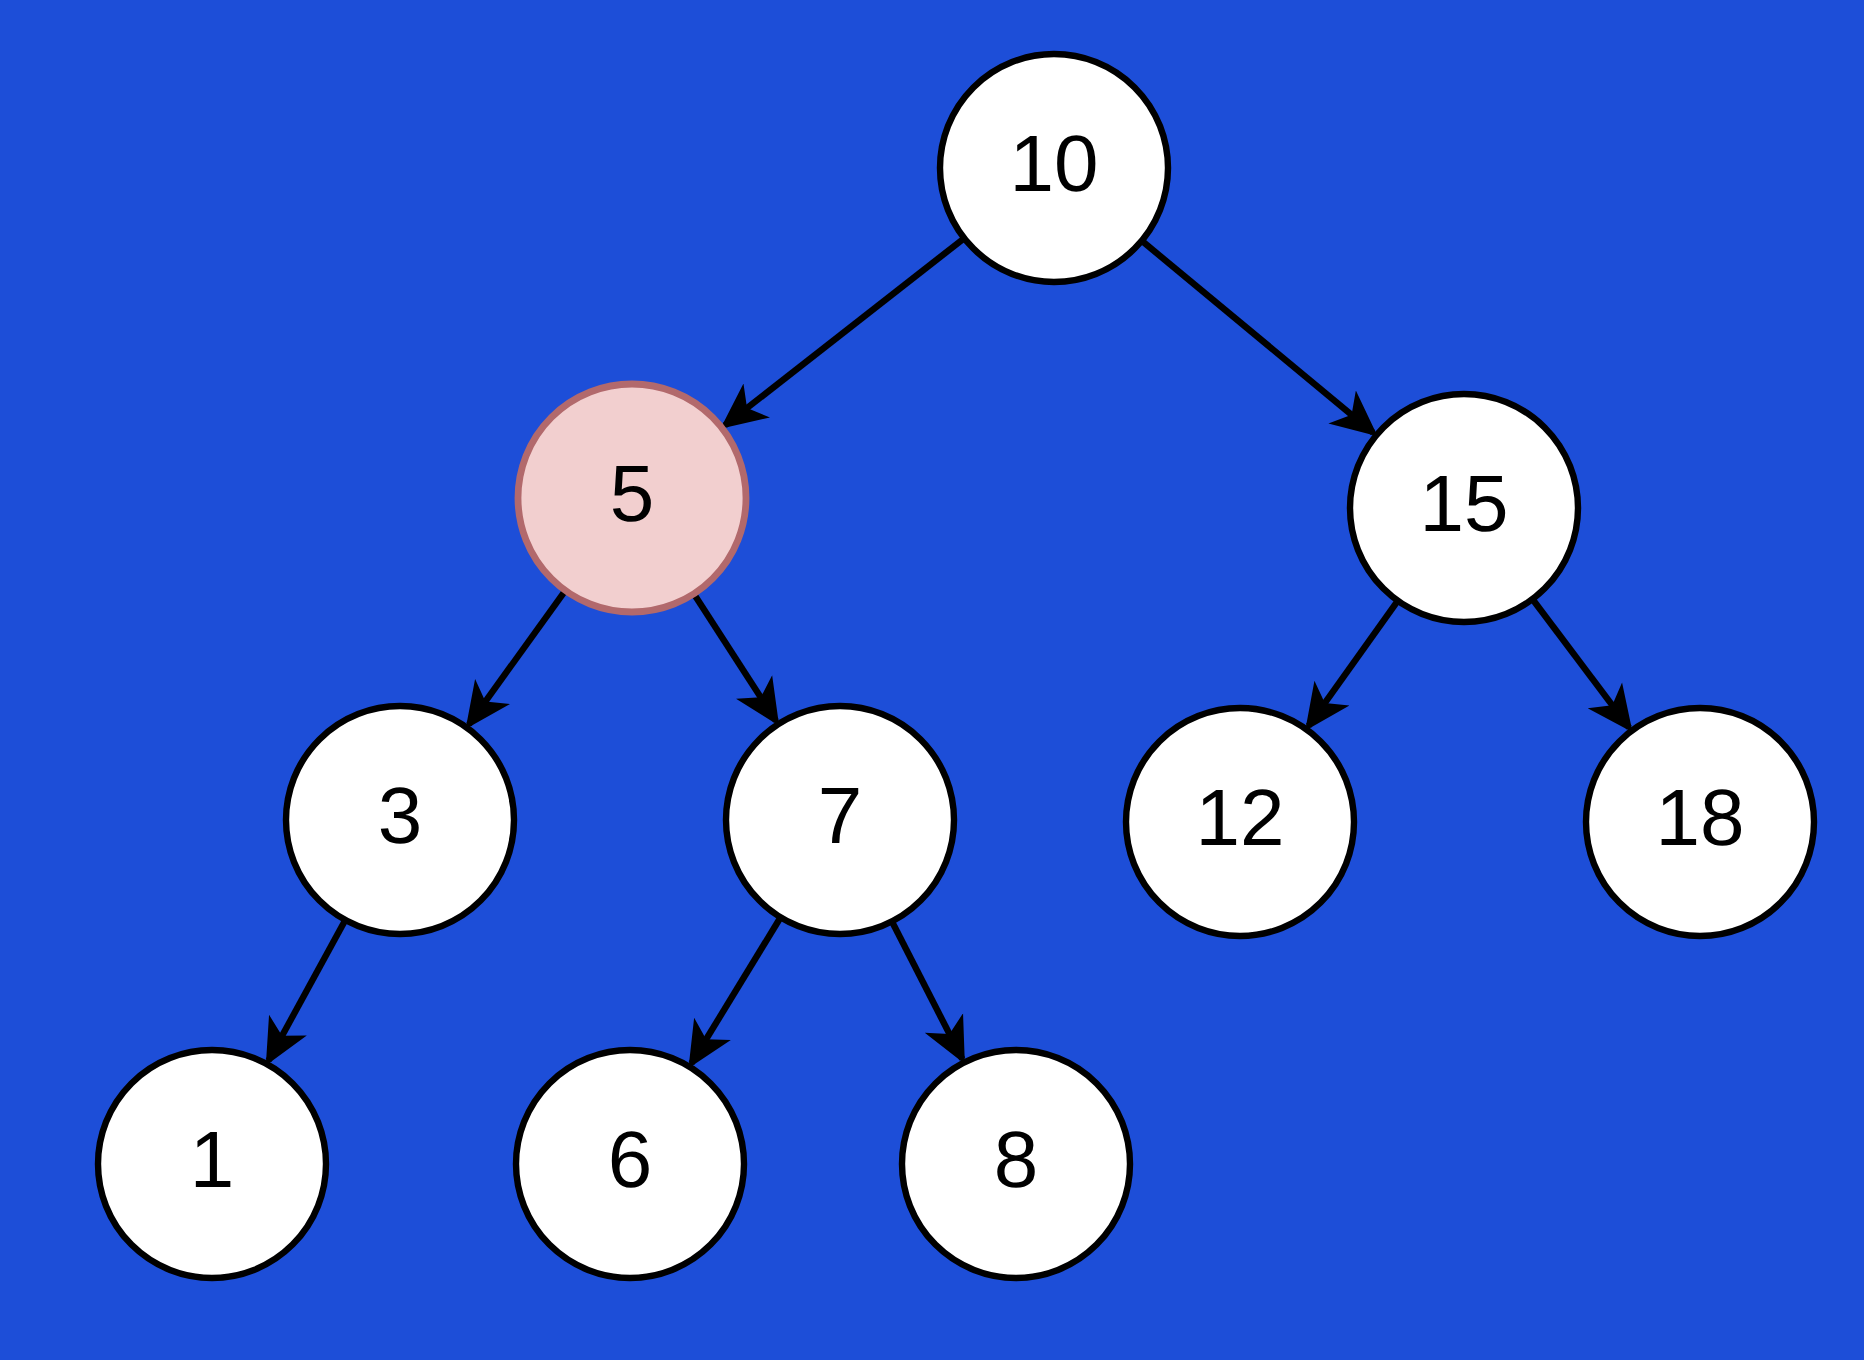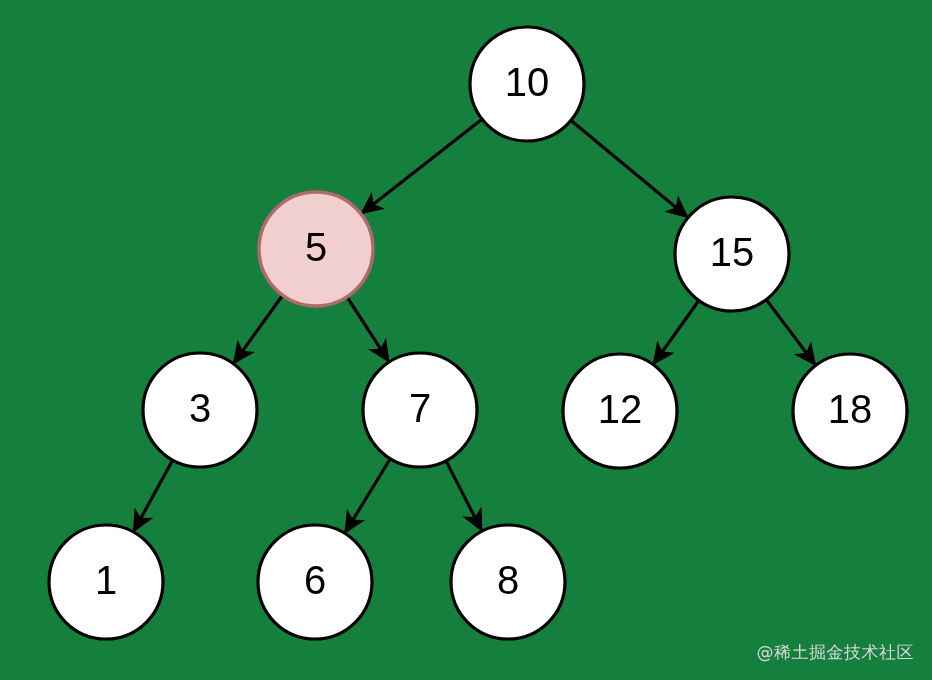--- a/index.html
+++ b/index.html
@@ -7,21 +7,21 @@
     padding: 0;
     background: #ffffff;
   }
   body {
     font-family: "Liberation Sans", sans-serif;
   }
   #canvas {
     position: relative;
     width: 932px;
     height: 680px;
-    background: #15803d;
+    background: #1d4ed8;
     overflow: hidden;
   }
   #tree-svg {
     position: absolute;
     top: 0;
     left: 0;
     width: 932px;
     height: 680px;
   }
   .edge-line {
@@ -118,15 +118,14 @@
           <circle class="node-circle" cx="315" cy="582" r="57"></circle>
           <text class="node-label" x="315" y="583">6</text>
         </g>
         <g>
           <circle class="node-circle" cx="508" cy="582" r="57"></circle>
           <text class="node-label" x="508" y="583">8</text>
         </g>
       </g>
   </svg>
 
-  <div class="watermark">@稀土掘金技术社区</div>
 
 </div>
 
 </body></html>

